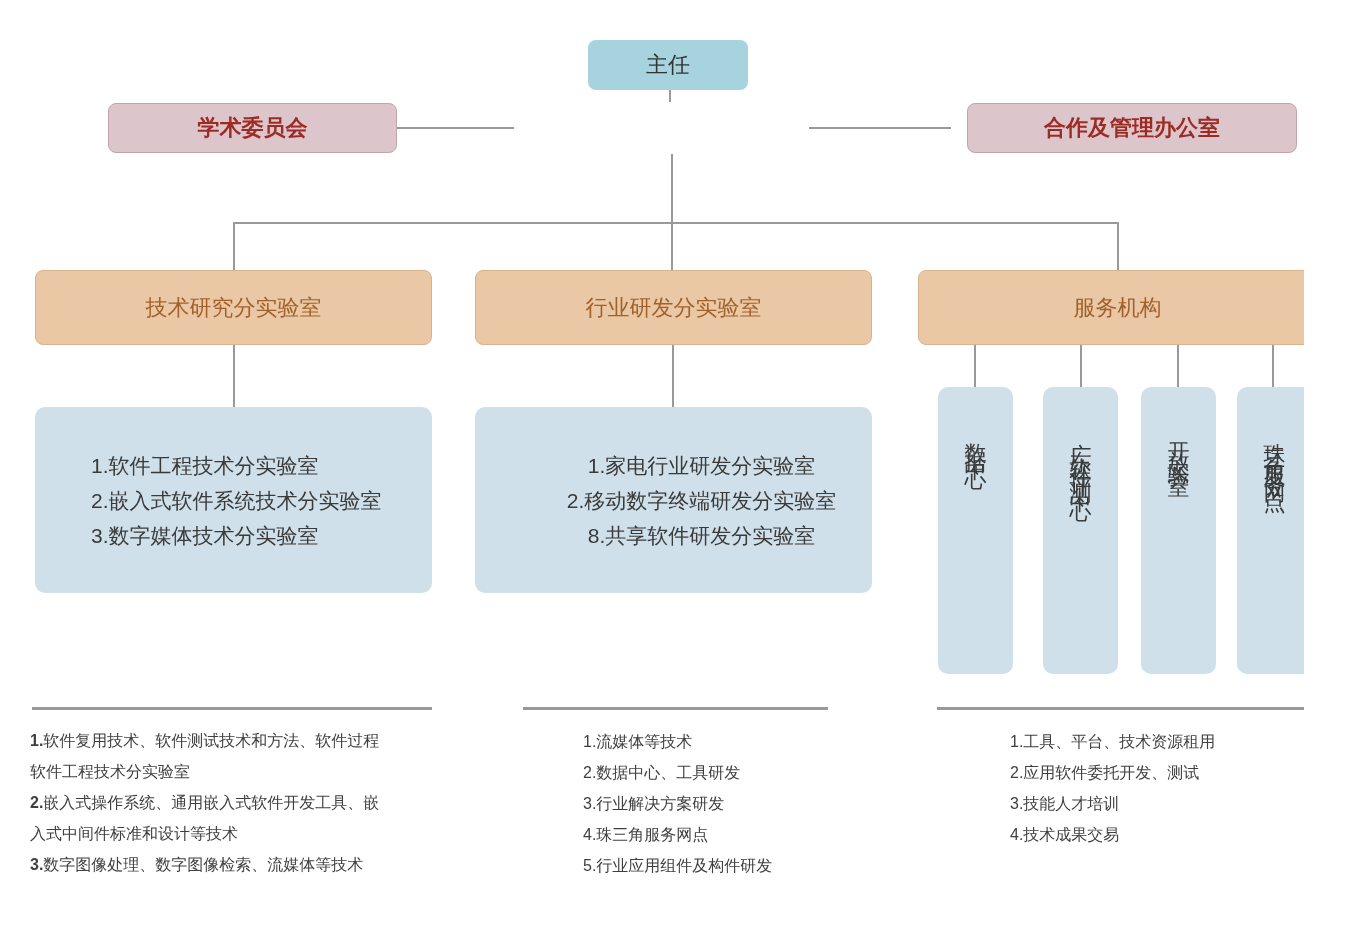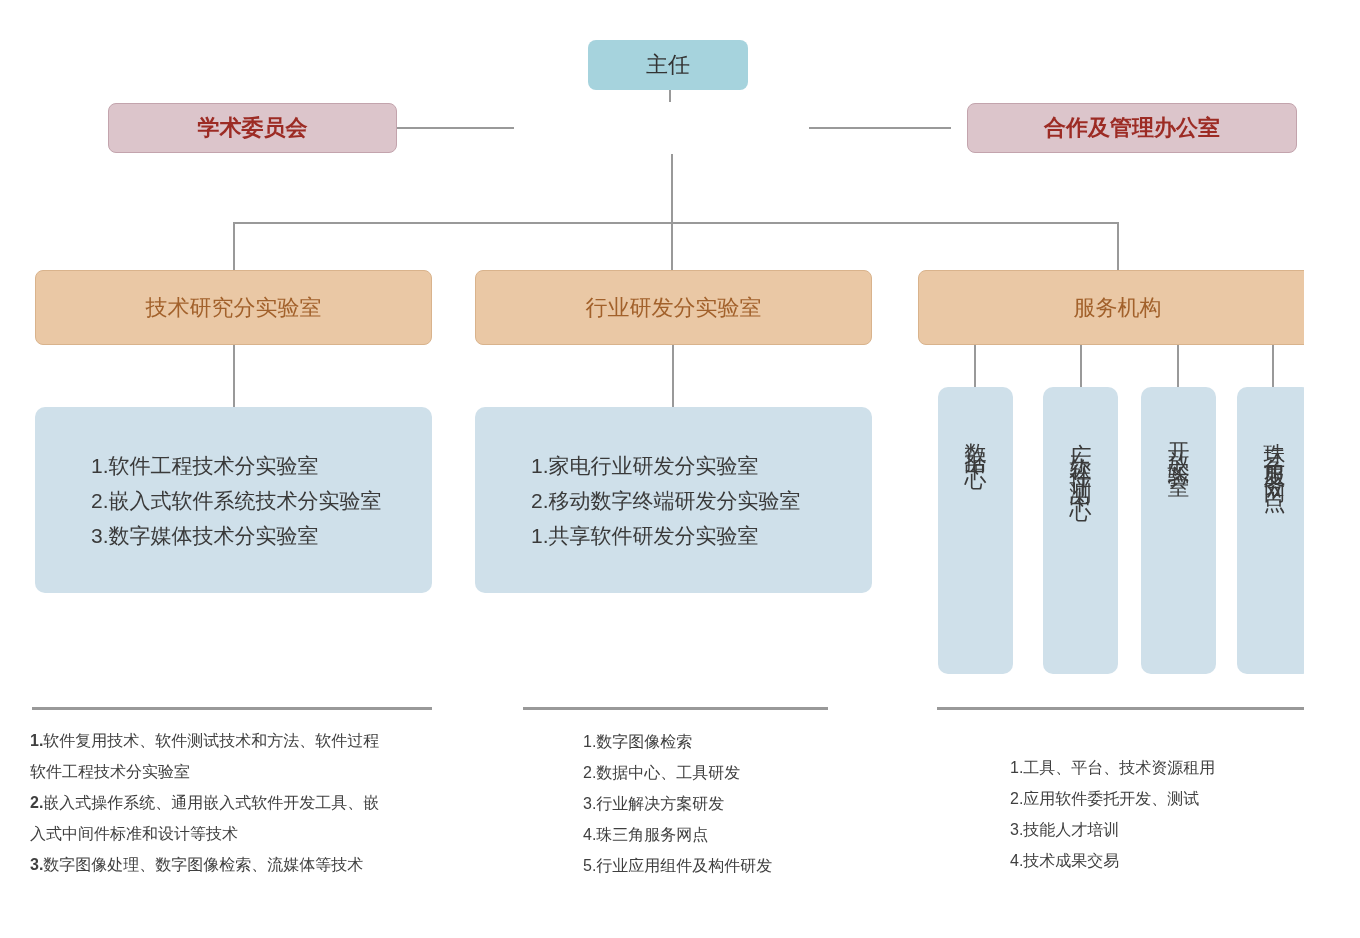--- a/index.html
+++ b/index.html
@@ -86,24 +86,24 @@
   <div class="box orange" style="left:918px;top:270px;width:399px;height:75px;">
     <span>服务机构</span>
   </div>
 
   <div class="box bluebox" style="left:35px;top:407px;width:397px;height:186px;">
       <div class="li">1.软件工程技术分实验室</div>
       <div class="li">2.嵌入式软件系统技术分实验室</div>
       <div class="li">3.数字媒体技术分实验室</div>
     </div>
 
-  <div class="box bluebox" style="left:475px;top:407px;width:397px;height:186px;">
+  <div class="box bluebox" style="left:475px;top:407px;width:397px;height:186px;align-items:center;">
       <div class="li">1.家电行业研发分实验室</div>
       <div class="li">2.移动数字终端研发分实验室</div>
-      <div class="li">1.共享软件研发分实验室</div>
+      <div class="li">8.共享软件研发分实验室</div>
     </div>
 
   <div class="box vbox" style="left:938px;top:387px;width:75px;height:287px;">
     <span class="vtext">数据中心</span>
   </div>
   <div class="box vbox" style="left:1043px;top:387px;width:75px;height:287px;">
     <span class="vtext">广东软件评测中心</span>
   </div>
   <div class="box vbox" style="left:1141px;top:387px;width:75px;height:287px;">
     <span class="vtext">开放实验室</span>
@@ -118,27 +118,27 @@
 
   <div class="fn bold-num" style="left:30px;top:725px;width:440px;">
       <div class="li"><span class="num">1.</span><span class="txt">软件复用技术、软件测试技术和方法、软件过程</span></div>
       <div class="li"><span class="num"></span><span class="txt">软件工程技术分实验室</span></div>
       <div class="li"><span class="num">2.</span><span class="txt">嵌入式操作系统、通用嵌入式软件开发工具、嵌</span></div>
       <div class="li"><span class="num"></span><span class="txt">入式中间件标准和设计等技术</span></div>
       <div class="li"><span class="num">3.</span><span class="txt">数字图像处理、数字图像检索、流媒体等技术</span></div>
     </div>
 
   <div class="fn" style="left:583px;top:726px;width:300px;">
-      <div class="li"><span class="num">1.</span><span class="txt">数字图像检索</span></div>
+      <div class="li"><span class="num">1.</span><span class="txt">流媒体等技术</span></div>
       <div class="li"><span class="num">2.</span><span class="txt">数据中心、工具研发</span></div>
       <div class="li"><span class="num">3.</span><span class="txt">行业解决方案研发</span></div>
       <div class="li"><span class="num">4.</span><span class="txt">珠三角服务网点</span></div>
       <div class="li"><span class="num">5.</span><span class="txt">行业应用组件及构件研发</span></div>
     </div>
 
-  <div class="fn" style="left:1010px;top:726px;width:320px;margin-top:26px;">
+  <div class="fn" style="left:1010px;top:726px;width:320px;">
       <div class="li"><span class="num">1.</span><span class="txt">工具、平台、技术资源租用</span></div>
       <div class="li"><span class="num">2.</span><span class="txt">应用软件委托开发、测试</span></div>
       <div class="li"><span class="num">3.</span><span class="txt">技能人才培训</span></div>
       <div class="li"><span class="num">4.</span><span class="txt">技术成果交易</span></div>
     </div>
 
 </div>
 
 </body></html>

